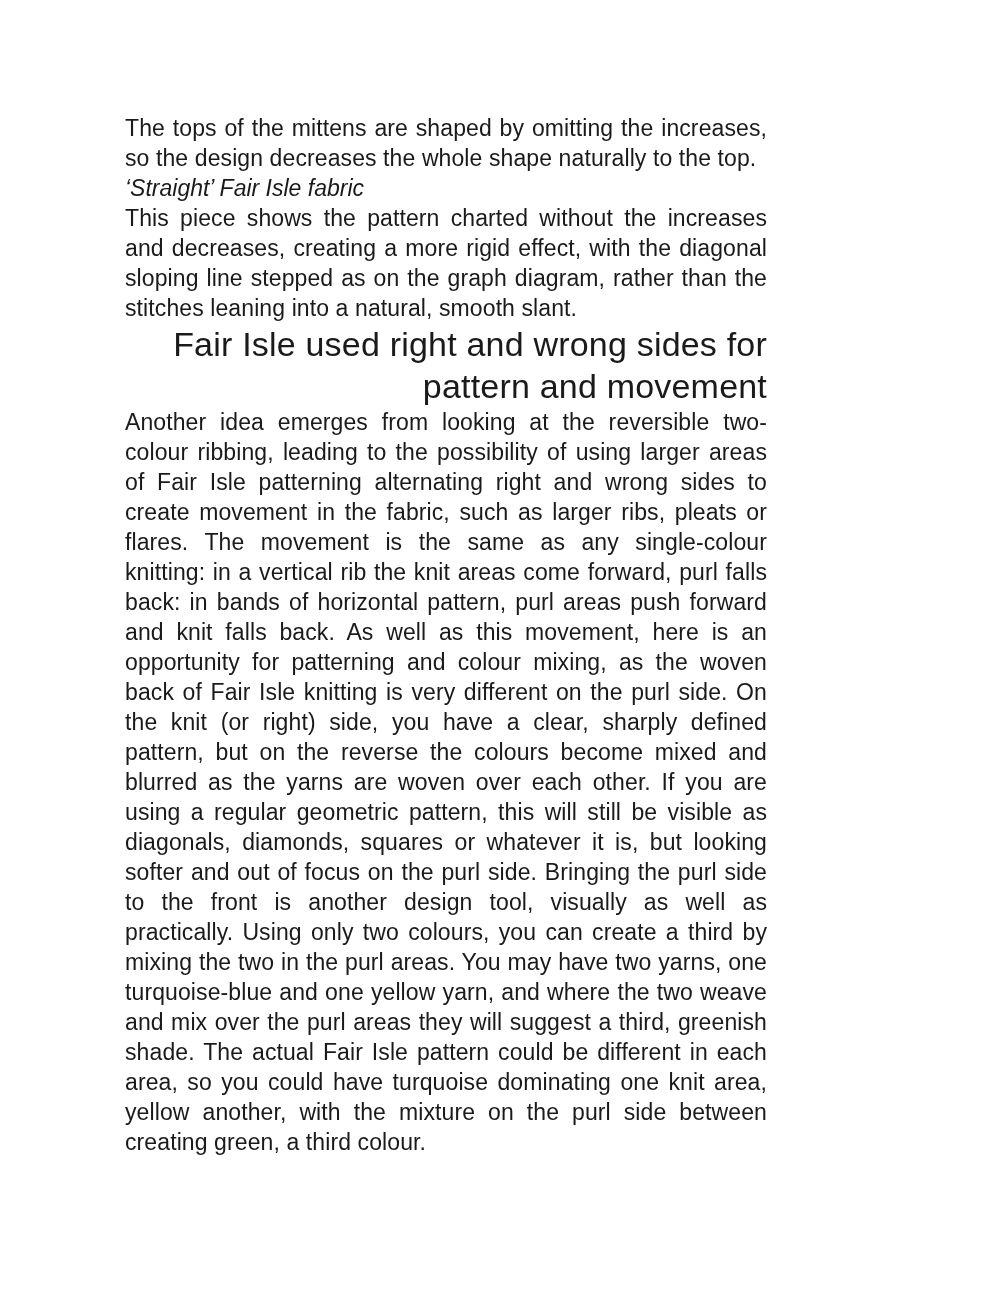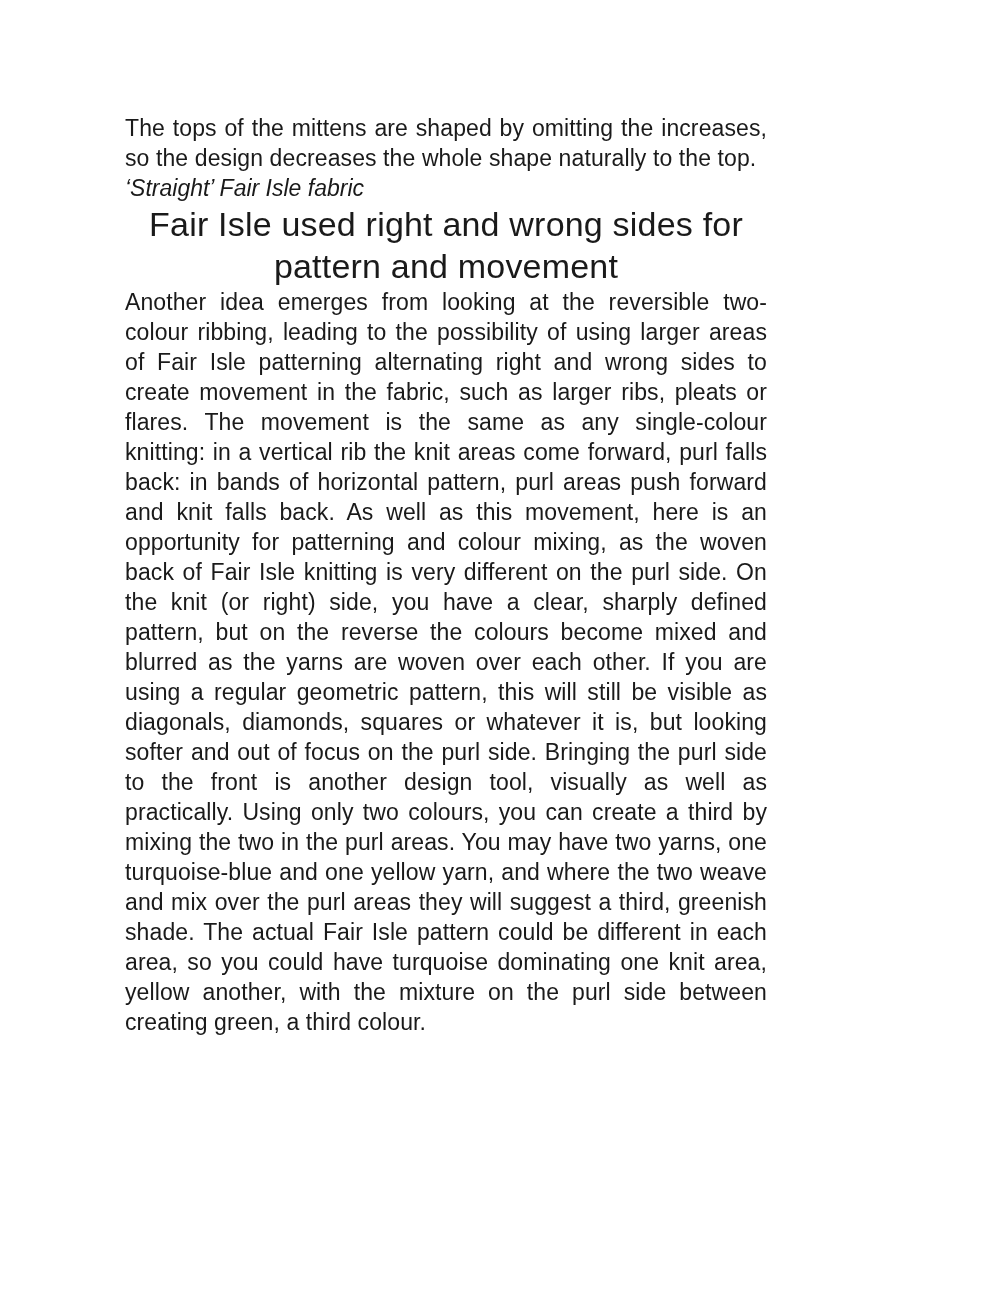--- a/index.html
+++ b/index.html
@@ -39,32 +39,33 @@
     font-size: 23px;
     line-height: 30px;
     font-style: italic;
     text-align: left;
   }
   .section-heading {
     font-size: 34px;
     line-height: 42px;
     font-weight: 400;
     letter-spacing: 0.2px;
-    text-align: center;
+    text-align: right;
     margin-top: 49px;
     margin-bottom: 36px;
   }
 </style>
 </head>
 <body>
 
 <div class="page">
 
   <p class="body-text para-intro">The tops of the mittens are shaped by omitting the increases, so the design decreases the whole shape naturally to the top.</p>
 
   <p class="subheading">‘Straight’ Fair Isle fabric</p>
 
+  <p class="body-text">This piece shows the pattern charted without the increases and decreases, creating a more rigid effect, with the diagonal sloping line stepped as on the graph diagram, rather than the stitches leaning into a natural, smooth slant.</p>
 
   <h1 class="section-heading">Fair Isle used right and wrong sides for pattern and movement</h1>
 
   <p class="body-text">Another idea emerges from looking at the reversible two-colour ribbing, leading to the possibility of using larger areas of Fair Isle patterning alternating right and wrong sides to create movement in the fabric, such as larger ribs, pleats or flares. The movement is the same as any single-colour knitting: in a vertical rib the knit areas come forward, purl falls back: in bands of horizontal pattern, purl areas push forward and knit falls back. As well as this movement, here is an opportunity for patterning and colour mixing, as the woven back of Fair Isle knitting is very different on the purl side. On the knit (or right) side, you have a clear, sharply defined pattern, but on the reverse the colours become mixed and blurred as the yarns are woven over each other. If you are using a regular geometric pattern, this will still be visible as diagonals, diamonds, squares or whatever it is, but looking softer and out of focus on the purl side. Bringing the purl side to the front is another design tool, visually as well as practically. Using only two colours, you can create a third by mixing the two in the purl areas. You may have two yarns, one turquoise-blue and one yellow yarn, and where the two weave and mix over the purl areas they will suggest a third, greenish shade. The actual Fair Isle pattern could be different in each area, so you could have turquoise dominating one knit area, yellow another, with the mixture on the purl side between creating green, a third colour.</p>
 
 </div>
 
 </body></html>

